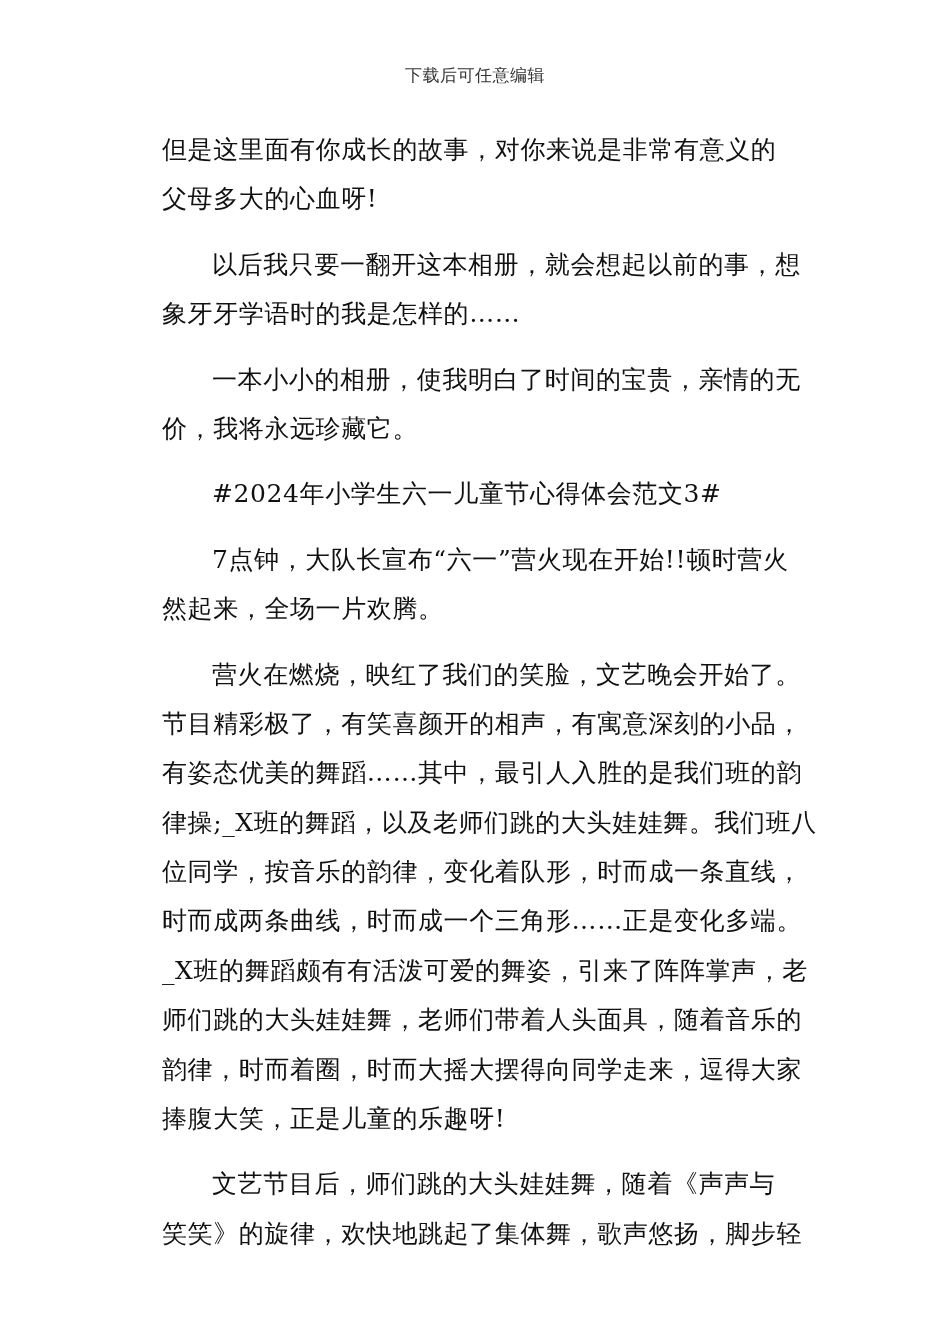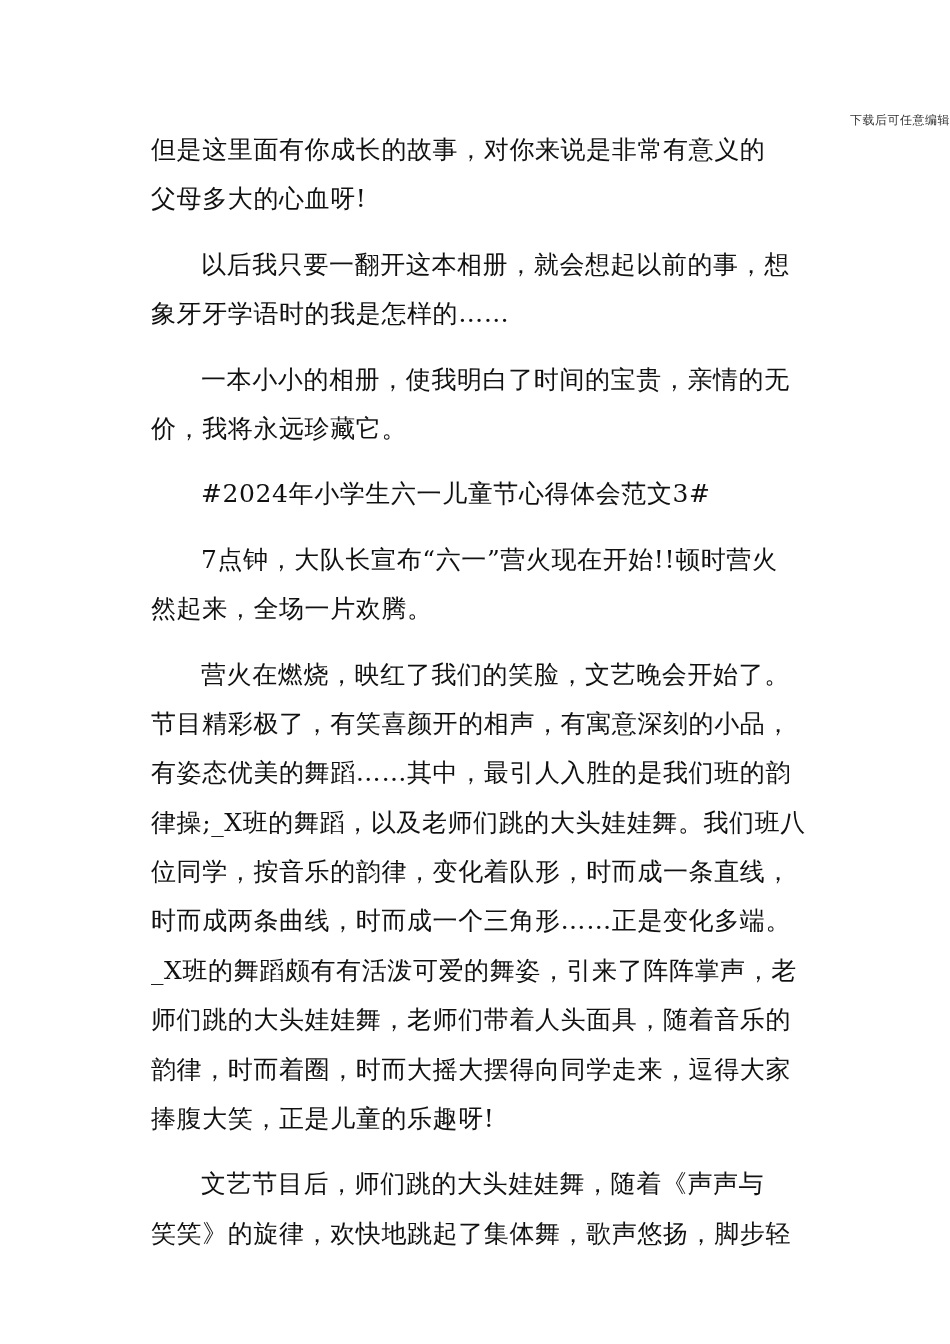--- a/index.html
+++ b/index.html
@@ -13,30 +13,29 @@
       position: relative;
       overflow: hidden;
       font-family: "DejaVu Serif", "Liberation Serif", serif;
       color: #111111;
     }
     .page-header {
       position: absolute;
       top: 64px;
       left: 0;
       width: 950px;
-      text-align: right;
-      font-size: 12px;
+      text-align: center;
+      font-size: 17px;
       color: #333333;
       letter-spacing: 0.5px;
-      margin-top: 48px;
     }
     .body {
       position: absolute;
       top: 130px;
-      left: 151px;
+      left: 162px;
       width: 680px;
     }
     .line {
       height: 49.4px;
       line-height: 40px;
       font-size: 25px;
       white-space: nowrap;
       letter-spacing: 0.6px;
     }
     .indent {

